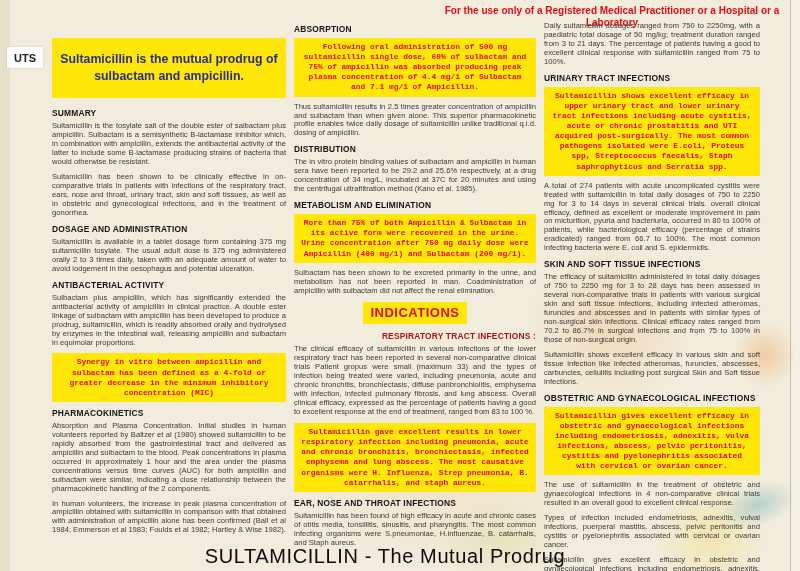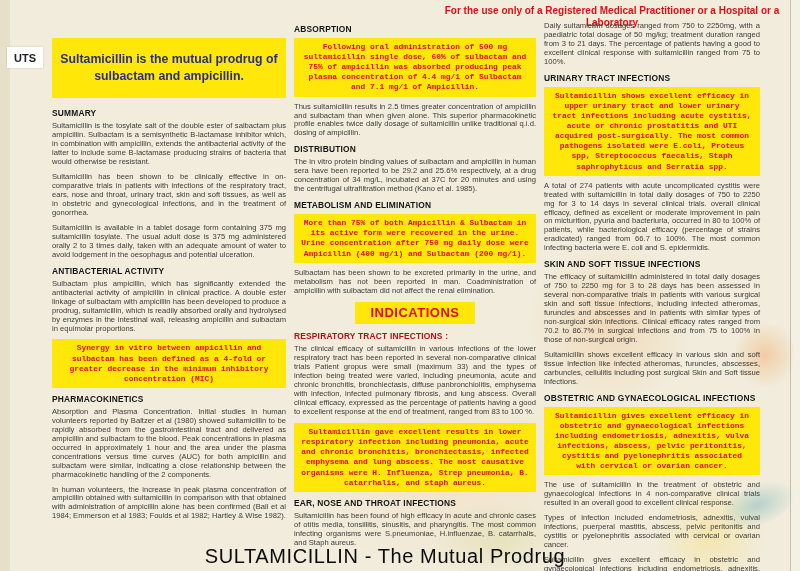--- a/index.html
+++ b/index.html
@@ -45,39 +45,39 @@
   .columns{position:absolute;left:52px;top:15px;width:708px;display:flex;gap:8px;}
   .col{display:block;}
   .col-left{width:234px;padding-top:23px;}
   .col-mid{width:242px;padding-top:3px;}
   .col-right{width:216px;padding-top:7px;}
 
   .h{
     font-size:8.4px;font-weight:bold;color:var(--heading);
     letter-spacing:.2px;margin:6px 0 4px;
   }
-  .h.red{color:#b60f12;}
+  .h.red{color:#b60f12;text-align:right;}
   .para{
     font-size:7.6px;line-height:1.18;color:var(--body_text);
     text-align:justify;margin:0 0 6px;
   }
   .hl{
     background:var(--highlight);color:var(--accent_red);
     font-size:7.9px;font-weight:bold;line-height:1.28;text-align:center;
     padding:4px 7px;margin:2px 0 6px;font-family:Liberation Mono, monospace;
   }
   .intro-box{
     background:var(--highlight);color:var(--navy);
     font-size:12.3px;font-weight:bold;text-align:center;line-height:1.4;
     padding:13px 8px;margin:0 0 10px;
   }
   .banner{
     background:var(--highlight);color:var(--accent_red);
     font-size:13px;font-weight:bold;text-align:center;
-    width:120px;margin:7px auto 7px;padding:3px 0 4px;letter-spacing:.5px;
+    width:104px;margin:7px auto 7px;padding:3px 0 4px;letter-spacing:.5px;
   }
   .footer-title{
     position:absolute;left:140px;bottom:3px;width:490px;
     text-align:center;font-size:20px;font-weight:normal;color:#0c0c0c;letter-spacing:.6px;margin-top:16px;
   }
 </style>
 </head>
 <body>
 
 <div class="page">
@@ -97,20 +97,21 @@
 
   <div class="notice">For the use only of a Registered Medical Practitioner or a Hospital or a Laboratory</div>
 
   <div class="columns">
 
     <div class="col col-left">
       <div class="intro-box">Sultamicillin is the mutual prodrug of sulbactam and ampicillin.</div>
       <div class="h">SUMMARY</div>
       <p class="para">Sultamicillin is the tosylate salt of the double ester of salbactam plus ampicillin.  Sulbactam is a semisynthetic B-lactamase inhibitor which, in combination with ampicillin, extends the antibacterial activity of the latter to include some B-lactamase producing strains of bacteria that would otherwise be resistant.</p>
       <p class="para">Sultamicillin has been shown to be clinically effective in on-comparative trials in patients with infections of the respiratory tract, ears, nose and throat, urinary tract, skin and soft tissues, as well as in obstetric and gynecological infections, and in the treatment of gonorrhea.</p>
+      <div class="h">DOSAGE AND ADMINISTRATION</div>
       <p class="para">Sultamicillin is available in a tablet dosage form containing 375 mg sultamicillin tosylate. The usual adult dose is 375 mg administered orally 2 to 3 times daily, taken with an adequate amount of water to avoid lodgement in the oesophagus and potential ulceration.</p>
       <div class="h">ANTIBACTERIAL ACTIVITY</div>
       <p class="para">Sulbactam plus ampicillin, which has significantly extended the antibacterial activity of ampicillin in clinical practice.  A double ester linkage of sulbactam with ampicillin has been developed to produce a prodrug, sultamicillin, which is readily absorbed orally and hydrolysed by enzymes in the intestinal wall, releasing ampicillin and sulbactam in equimolar proportions.</p>
       <div class="hl">Synergy in vitro between ampicillin and sulbactam has been defined as a 4-fold or greater decrease in the minimum inhibitory concentration (MIC)</div>
       <div class="h">PHARMACOKINETICS</div>
       <p class="para">Absorption and Plasma Concentration.  Initial studies in human volunteers reported by Baltzer et al (1980) showed sultamicillin to be rapidly absorbed from the gastrointestinal tract and delivered as ampicillin and sulbactam to the blood.  Peak concentrations in plasma occurred in approximately 1 hour and the area under the plasma concentrations versus time curves (AUC) for both ampicillin and sulbactam were similar, indicating a close relationship between the pharmacokinetic handling of the 2 components.</p>
       <p class="para">In human volunteers, the increase in peak plasma concentration of ampicillin obtained with sultamicillin in comparison with that obtained with administration of ampicillin alone has been confirmed (Ball et al 1984; Emmerson et al 1983; Foulds et al 1982; Hartley &amp; Wise 1982).</p>
     </div>
 
     <div class="col col-mid">

